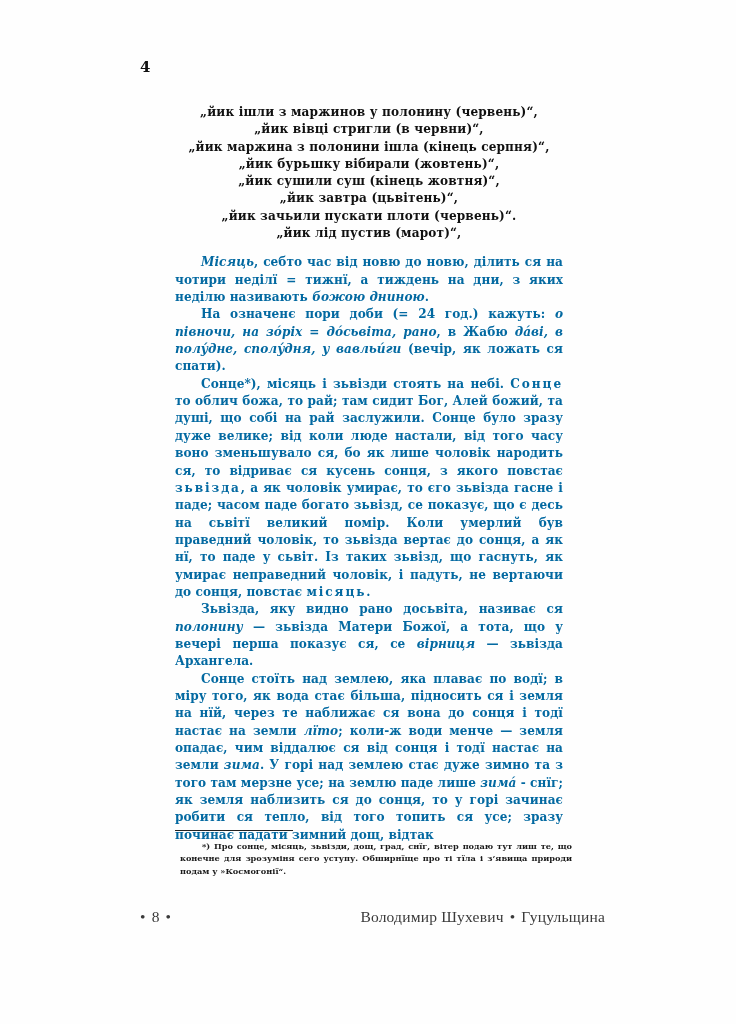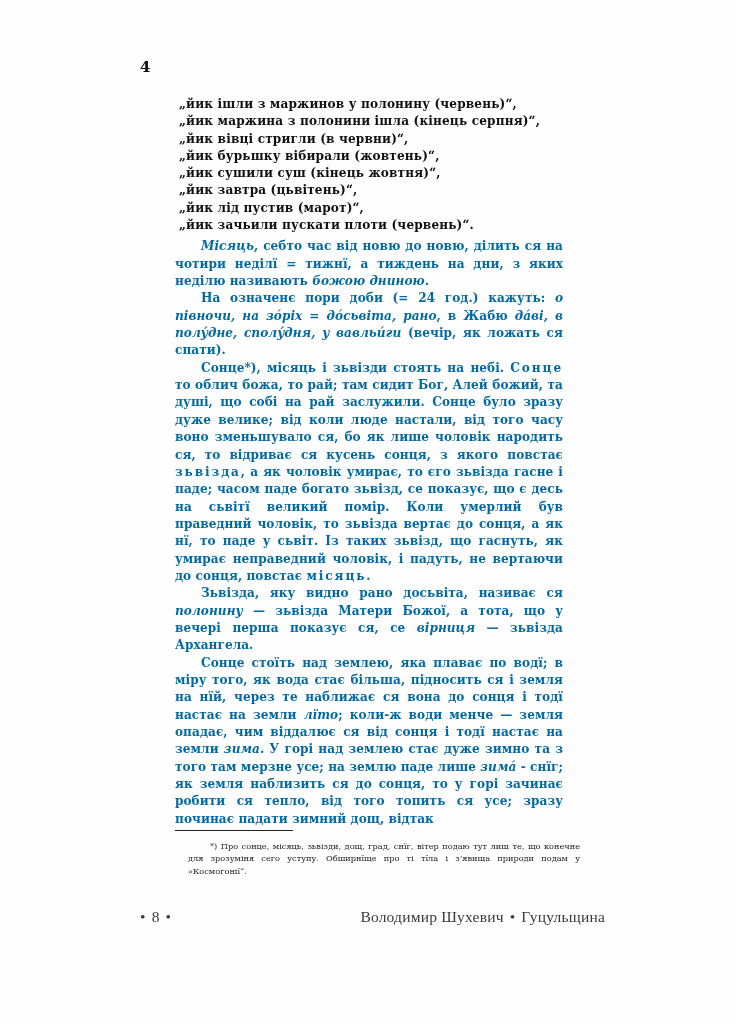--- a/index.html
+++ b/index.html
@@ -39,23 +39,24 @@
   
   .textblock {
     position: absolute;
     left: 175px;
     top: 92px;
     width: 388px;
   }
 
   
   .verse-list {
-    margin: 4px;
+    margin: 12px;
     padding: 0;
     list-style: none;
+    text-align: center;
   }
   .verse-list li {
     font-family: "DejaVu Serif", "Liberation Serif", serif;
     font-size: 12.1px;
     line-height: 17.3px;
     font-weight: bold;
     letter-spacing: 0.15px;
     white-space: nowrap;
     color: #101010;
   }
@@ -87,28 +88,28 @@
   .footnote-rule {
     position: absolute;
     left: 175px;
     top: 830px;
     width: 118px;
     height: 1px;
     background: #222;
   }
   .footnote {
     position: absolute;
-    left: 188px;
+    left: 180px;
     top: 840px;
     width: 392px;
     margin: 0;
     font-family: "DejaVu Serif", "Liberation Serif", serif;
     font-size: 8.2px;
     line-height: 12.4px;
-    font-weight: normal;
+    font-weight: bold;
     text-align: justify;
     text-indent: 22px;
     color: #1b1b1b;
   }
 
   
   .footer {
     position: absolute;
     left: 140px;
     top: 908px;
@@ -129,27 +130,27 @@
 <body>
 
 <div class="page">
 
   <div class="folio">4</div>
 
   <div class="textblock">
 
     <ul class="verse-list">
       <li>„йик ішли з маржинов у полонину (червень)“,</li>
+      <li>„йик вівці стригли (в червни)“,</li>
       <li>„йик маржина з полонини ішла (кінець серпня)“,</li>
-      <li>„йик вівці стригли (в червни)“,</li>
       <li>„йик бурьшку вібирали (жовтень)“,</li>
       <li>„йик сушили суш (кінець жовтня)“,</li>
       <li>„йик завтра (цьвітень)“,</li>
+      <li>„йик зачьили пускати плоти (червень)“.</li>
       <li>„йик лід пустив (марот)“,</li>
-      <li>„йик зачьили пускати плоти (червень)“.</li>
     </ul>
 
     <p class="body gap-before"><i class="em">Місяць</i>, себто час від новю до новю, ділить ся на чотири неділї = тижнї, а тиждень на дни, з яких неділю називають <i class="em">божою дниною</i>.</p>
     <p class="body">На означенє пори доби (= 24 год.) кажуть: <i class="em">о півночи, на зóріх = дóсьвіта, рано</i>, в Жабю <i class="em">дáві, в полýдне, сполýдня, у вавльúги</i> (вечір, як ложать ся спати).</p>
     <p class="body">Сонце*), місяць і зьвізди стоять на небі. <span class="spaced">Сонце</span> то облич божа, то рай; там сидит Бог, Алей божий, та душі, що собі на рай заслужили. Сонце було зразу дуже велике; від коли люде настали, від того часу воно зменьшувало ся, бо як лише чоловік народить ся, то відриває ся кусень сонця, з якого повстає <span class="spaced">зьвізда</span>, а як чоловік умирає, то єго зьвізда гасне і паде; часом паде богато зьвізд, се показує, що є десь на сьвітї великий помір. Коли умерлий був праведний чоловік, то зьвізда вертає до сонця, а як нї, то паде у сьвіт. Із таких зьвізд, що гаснуть, як умирає неправедний чоловік, і падуть, не вертаючи до сонця, повстає <span class="spaced">місяць</span>.</p>
     <p class="body">Зьвізда, яку видно рано досьвіта, називає ся <i class="em">полонину</i> — зьвізда Матери Божої, а тота, що у вечері перша показує ся, се <i class="em">вірниця</i> — зьвізда Архангела.</p>
     <p class="body">Сонце стоїть над землею, яка плаває по водї; в міру того, як вода стає більша, підносить ся і земля на нїй, через те наближає ся вона до сонця і тодї настає на земли <i class="em">лїто</i>; коли-ж води менче — земля опадає, чим віддалює ся від сонця і тодї настає на земли <i class="em">зима</i>. У горі над землею стає дуже зимно та з того там мерзне усе; на землю паде лише <i class="em">зимá</i> - снїг; як земля наблизить ся до сонця, то у горі зачинає робити ся тепло, від того топить ся усе; зразу починає падати зимний дощ, відтак</p>
 
   </div>
 

